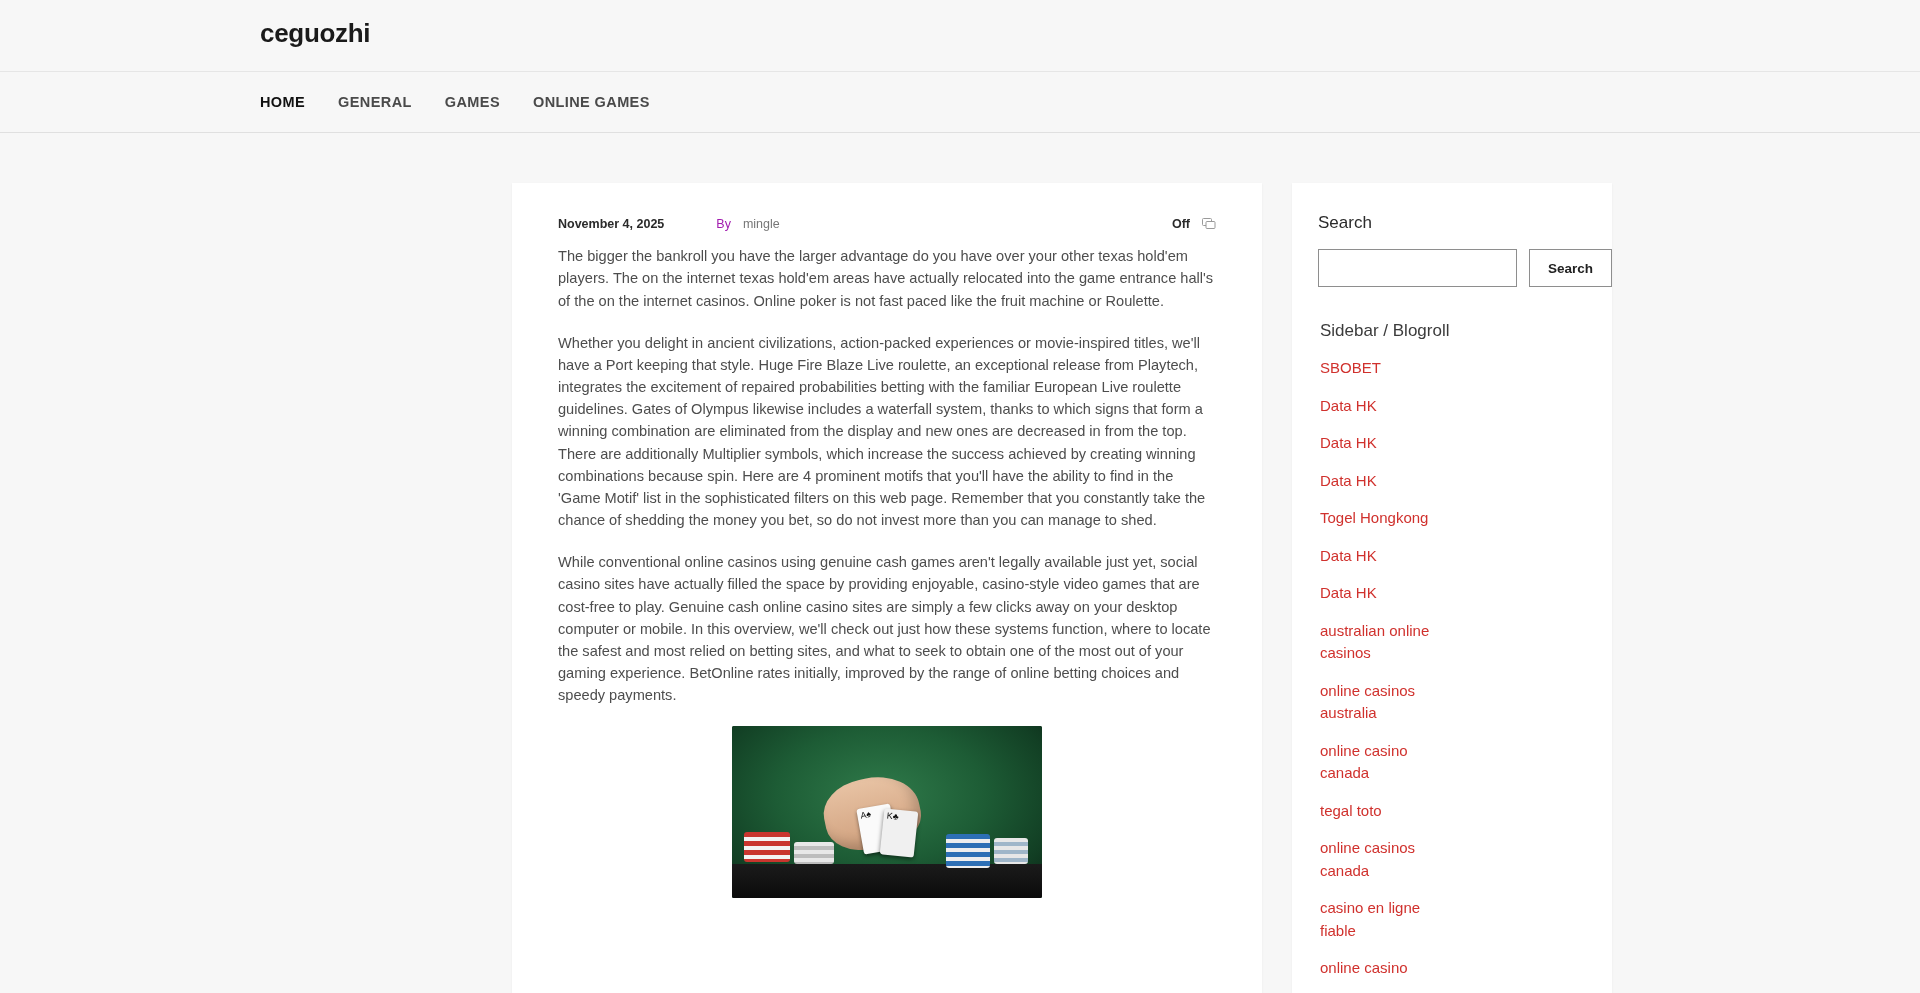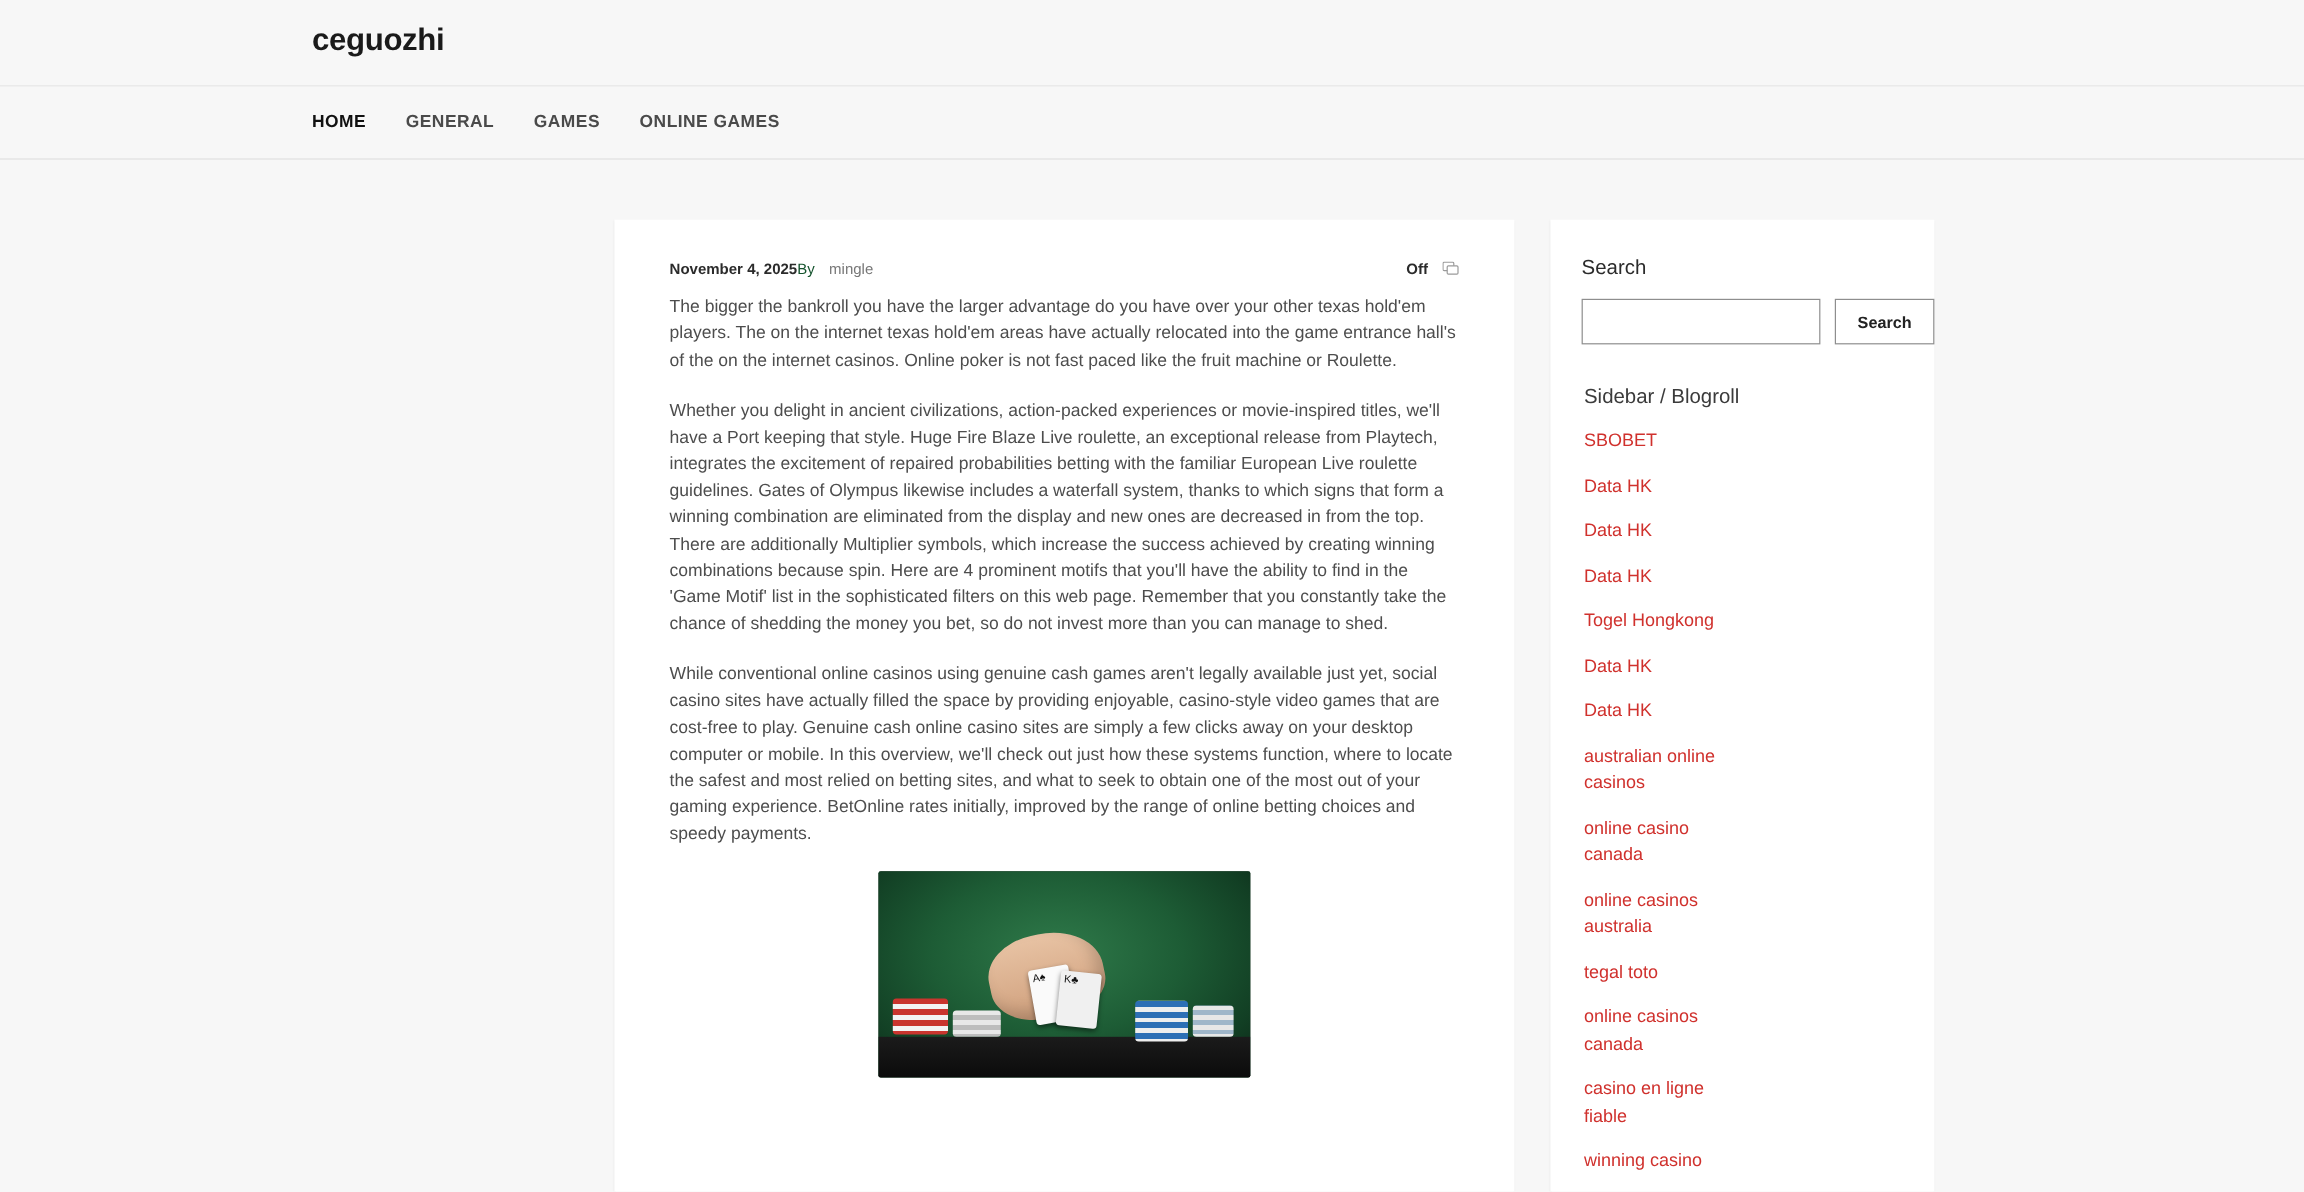--- a/index.html
+++ b/index.html
@@ -80,21 +80,21 @@
     letter-spacing: -0.2px;
   }
   .entry-meta {
     display: flex;
     align-items: flex-end;
     font-size: 12.5px;
     color: #6f6f6f;
     margin-bottom: 14px;
   }
   .meta-date { font-weight: bold; color: #2b2b2b; }
-  .meta-by { color: #14532d; }
+  .meta-by { margin-left: 52px; color: #a21caf; }
   .meta-author { margin-left: 12px; color: #777; }
   .meta-right {
     margin-left: auto;
     display: flex;
     align-items: center;
     gap: 12px;
   }
   .meta-off { font-weight: bold; color: #2b2b2b; font-size: 12.5px; }
   .comment-icon { color: #9a9a9a; display: flex; align-items: center; }
 
@@ -266,22 +266,22 @@
     <div class="blogroll-title">Sidebar / Blogroll</div>
     <ul class="blogroll-list">
       <li><a href="#">SBOBET</a></li>
       <li><a href="#">Data HK</a></li>
       <li><a href="#">Data HK</a></li>
       <li><a href="#">Data HK</a></li>
       <li><a href="#">Togel Hongkong</a></li>
       <li><a href="#">Data HK</a></li>
       <li><a href="#">Data HK</a></li>
       <li><a href="#">australian online casinos</a></li>
+      <li><a href="#">online casinos australia</a></li>
       <li><a href="#">online casino canada</a></li>
-      <li><a href="#">online casinos australia</a></li>
       <li><a href="#">tegal toto</a></li>
       <li><a href="#">online casinos canada</a></li>
       <li><a href="#">casino en ligne fiable</a></li>
-      <li><a href="#">winning casino</a></li>
+      <li><a href="#">online casino</a></li>
     </ul>
   </aside>
 
 </div>
 
 </body></html>

